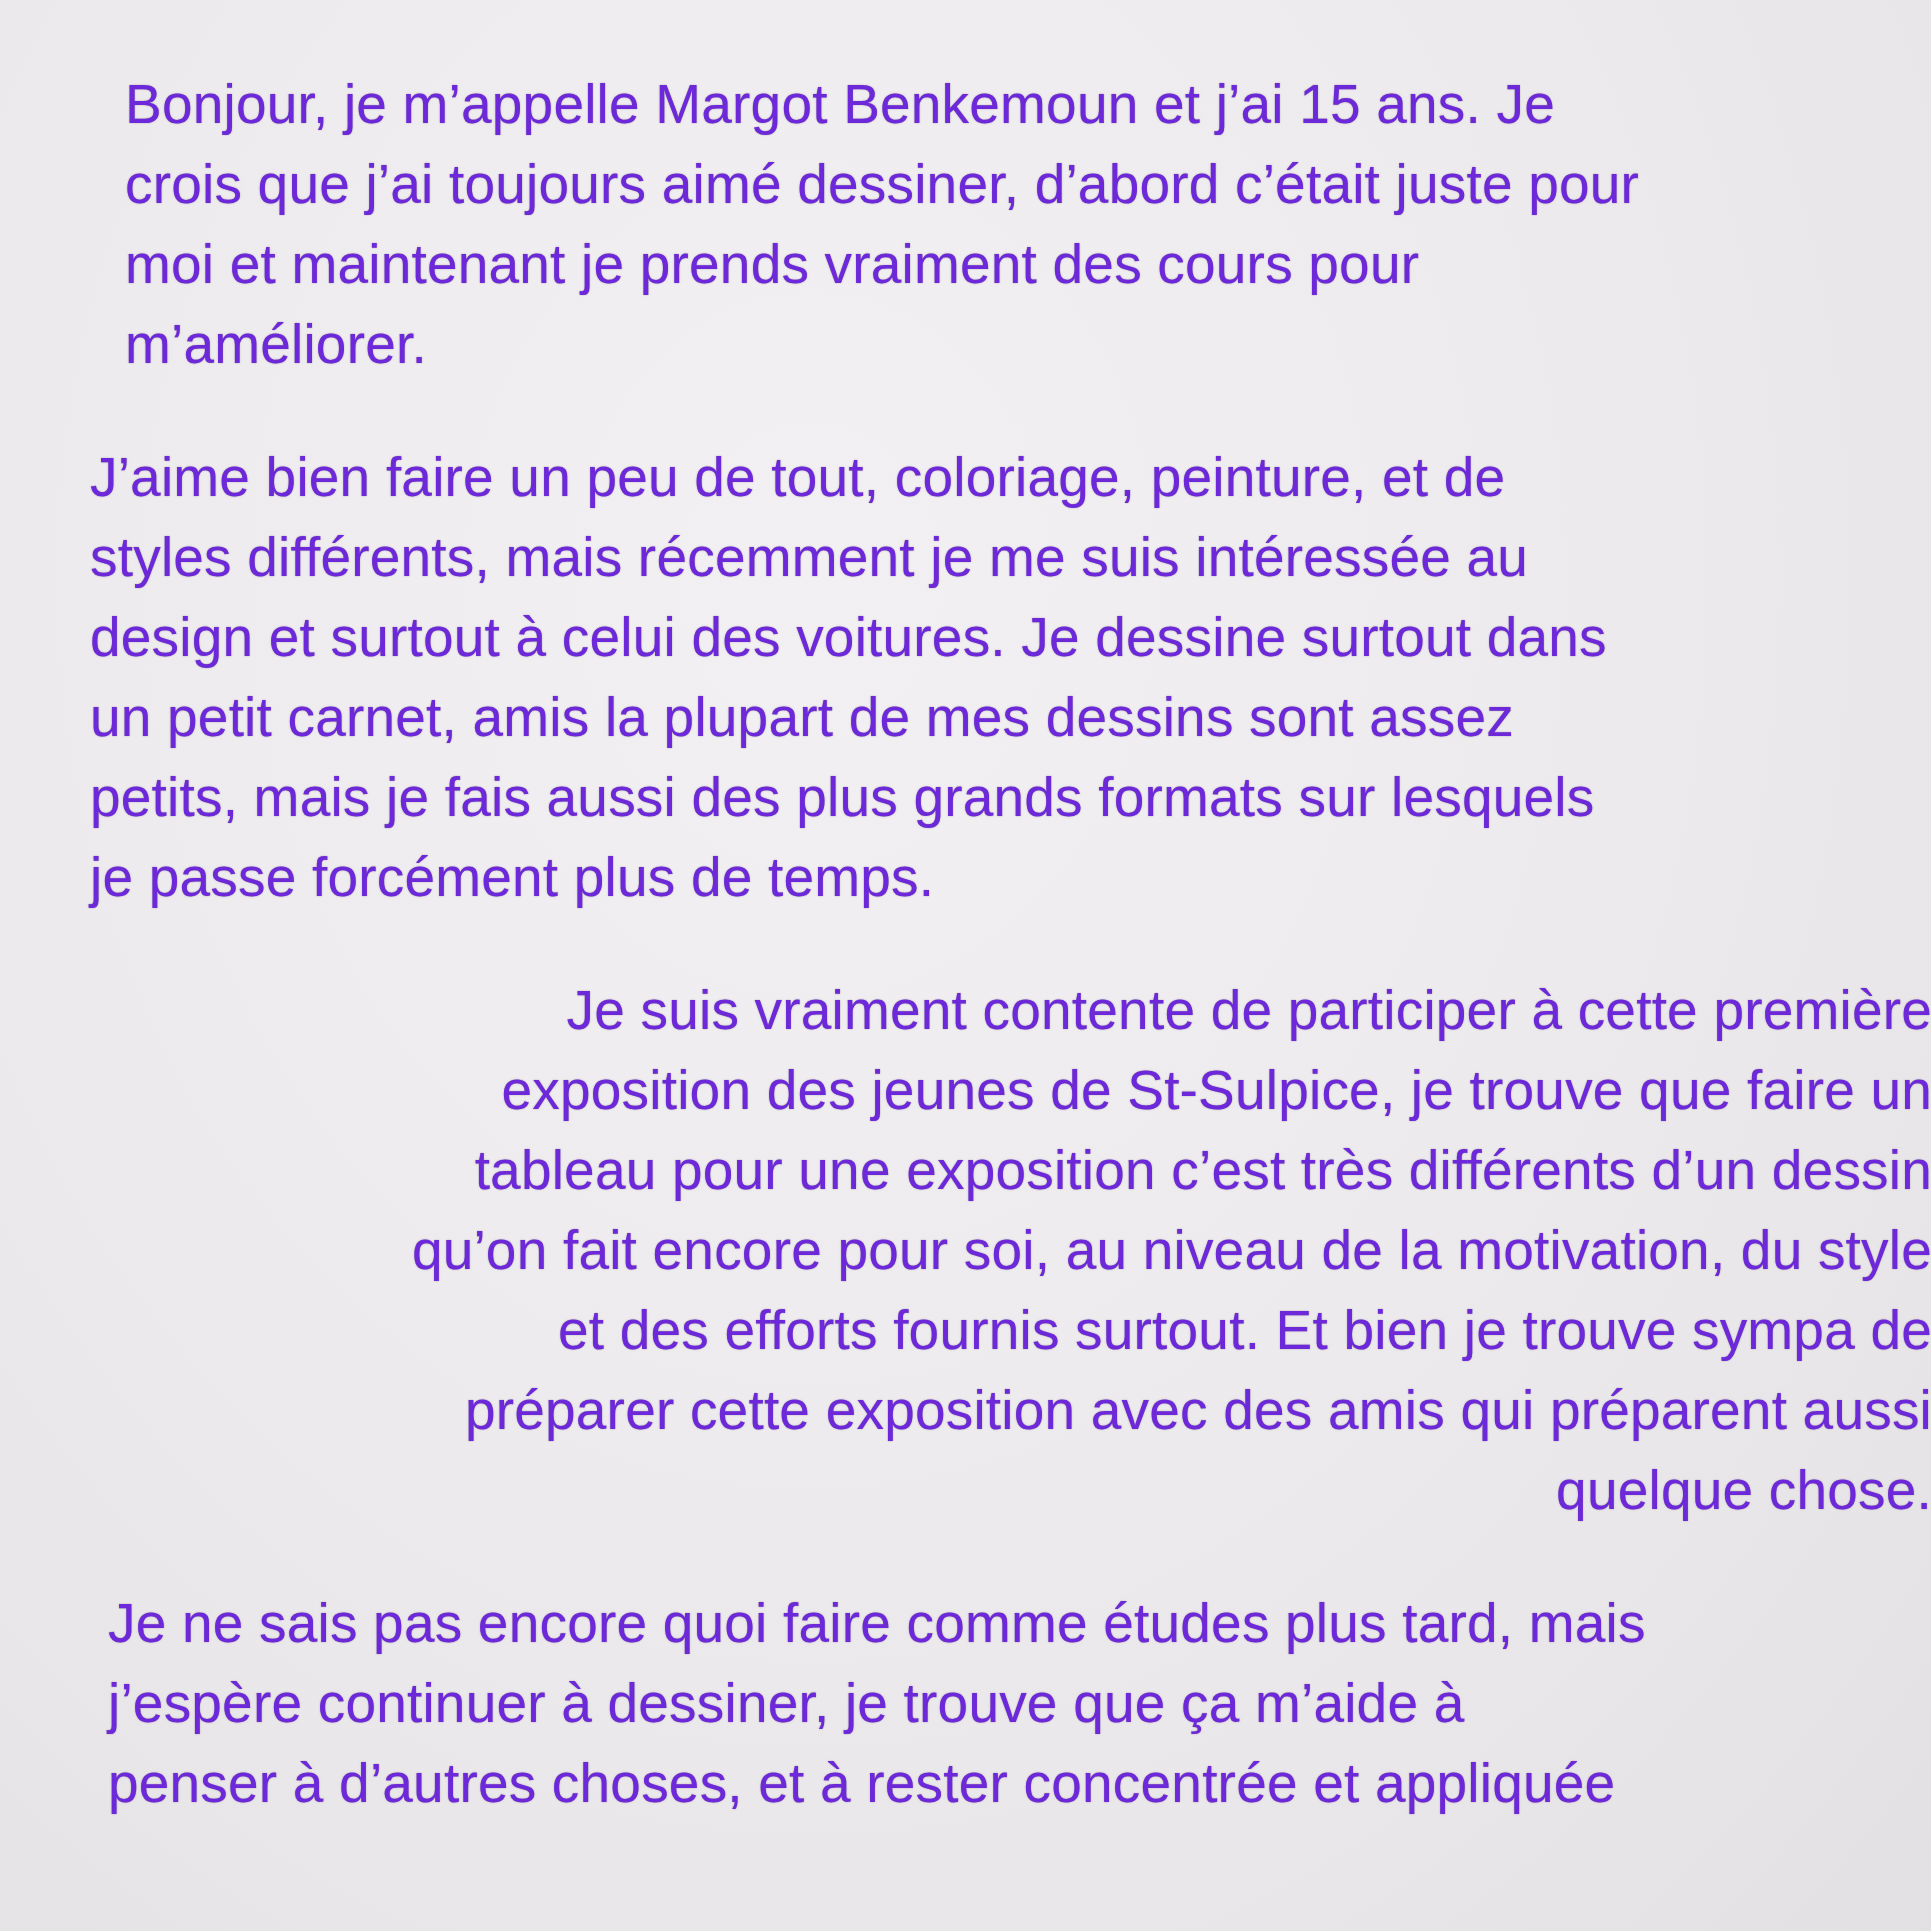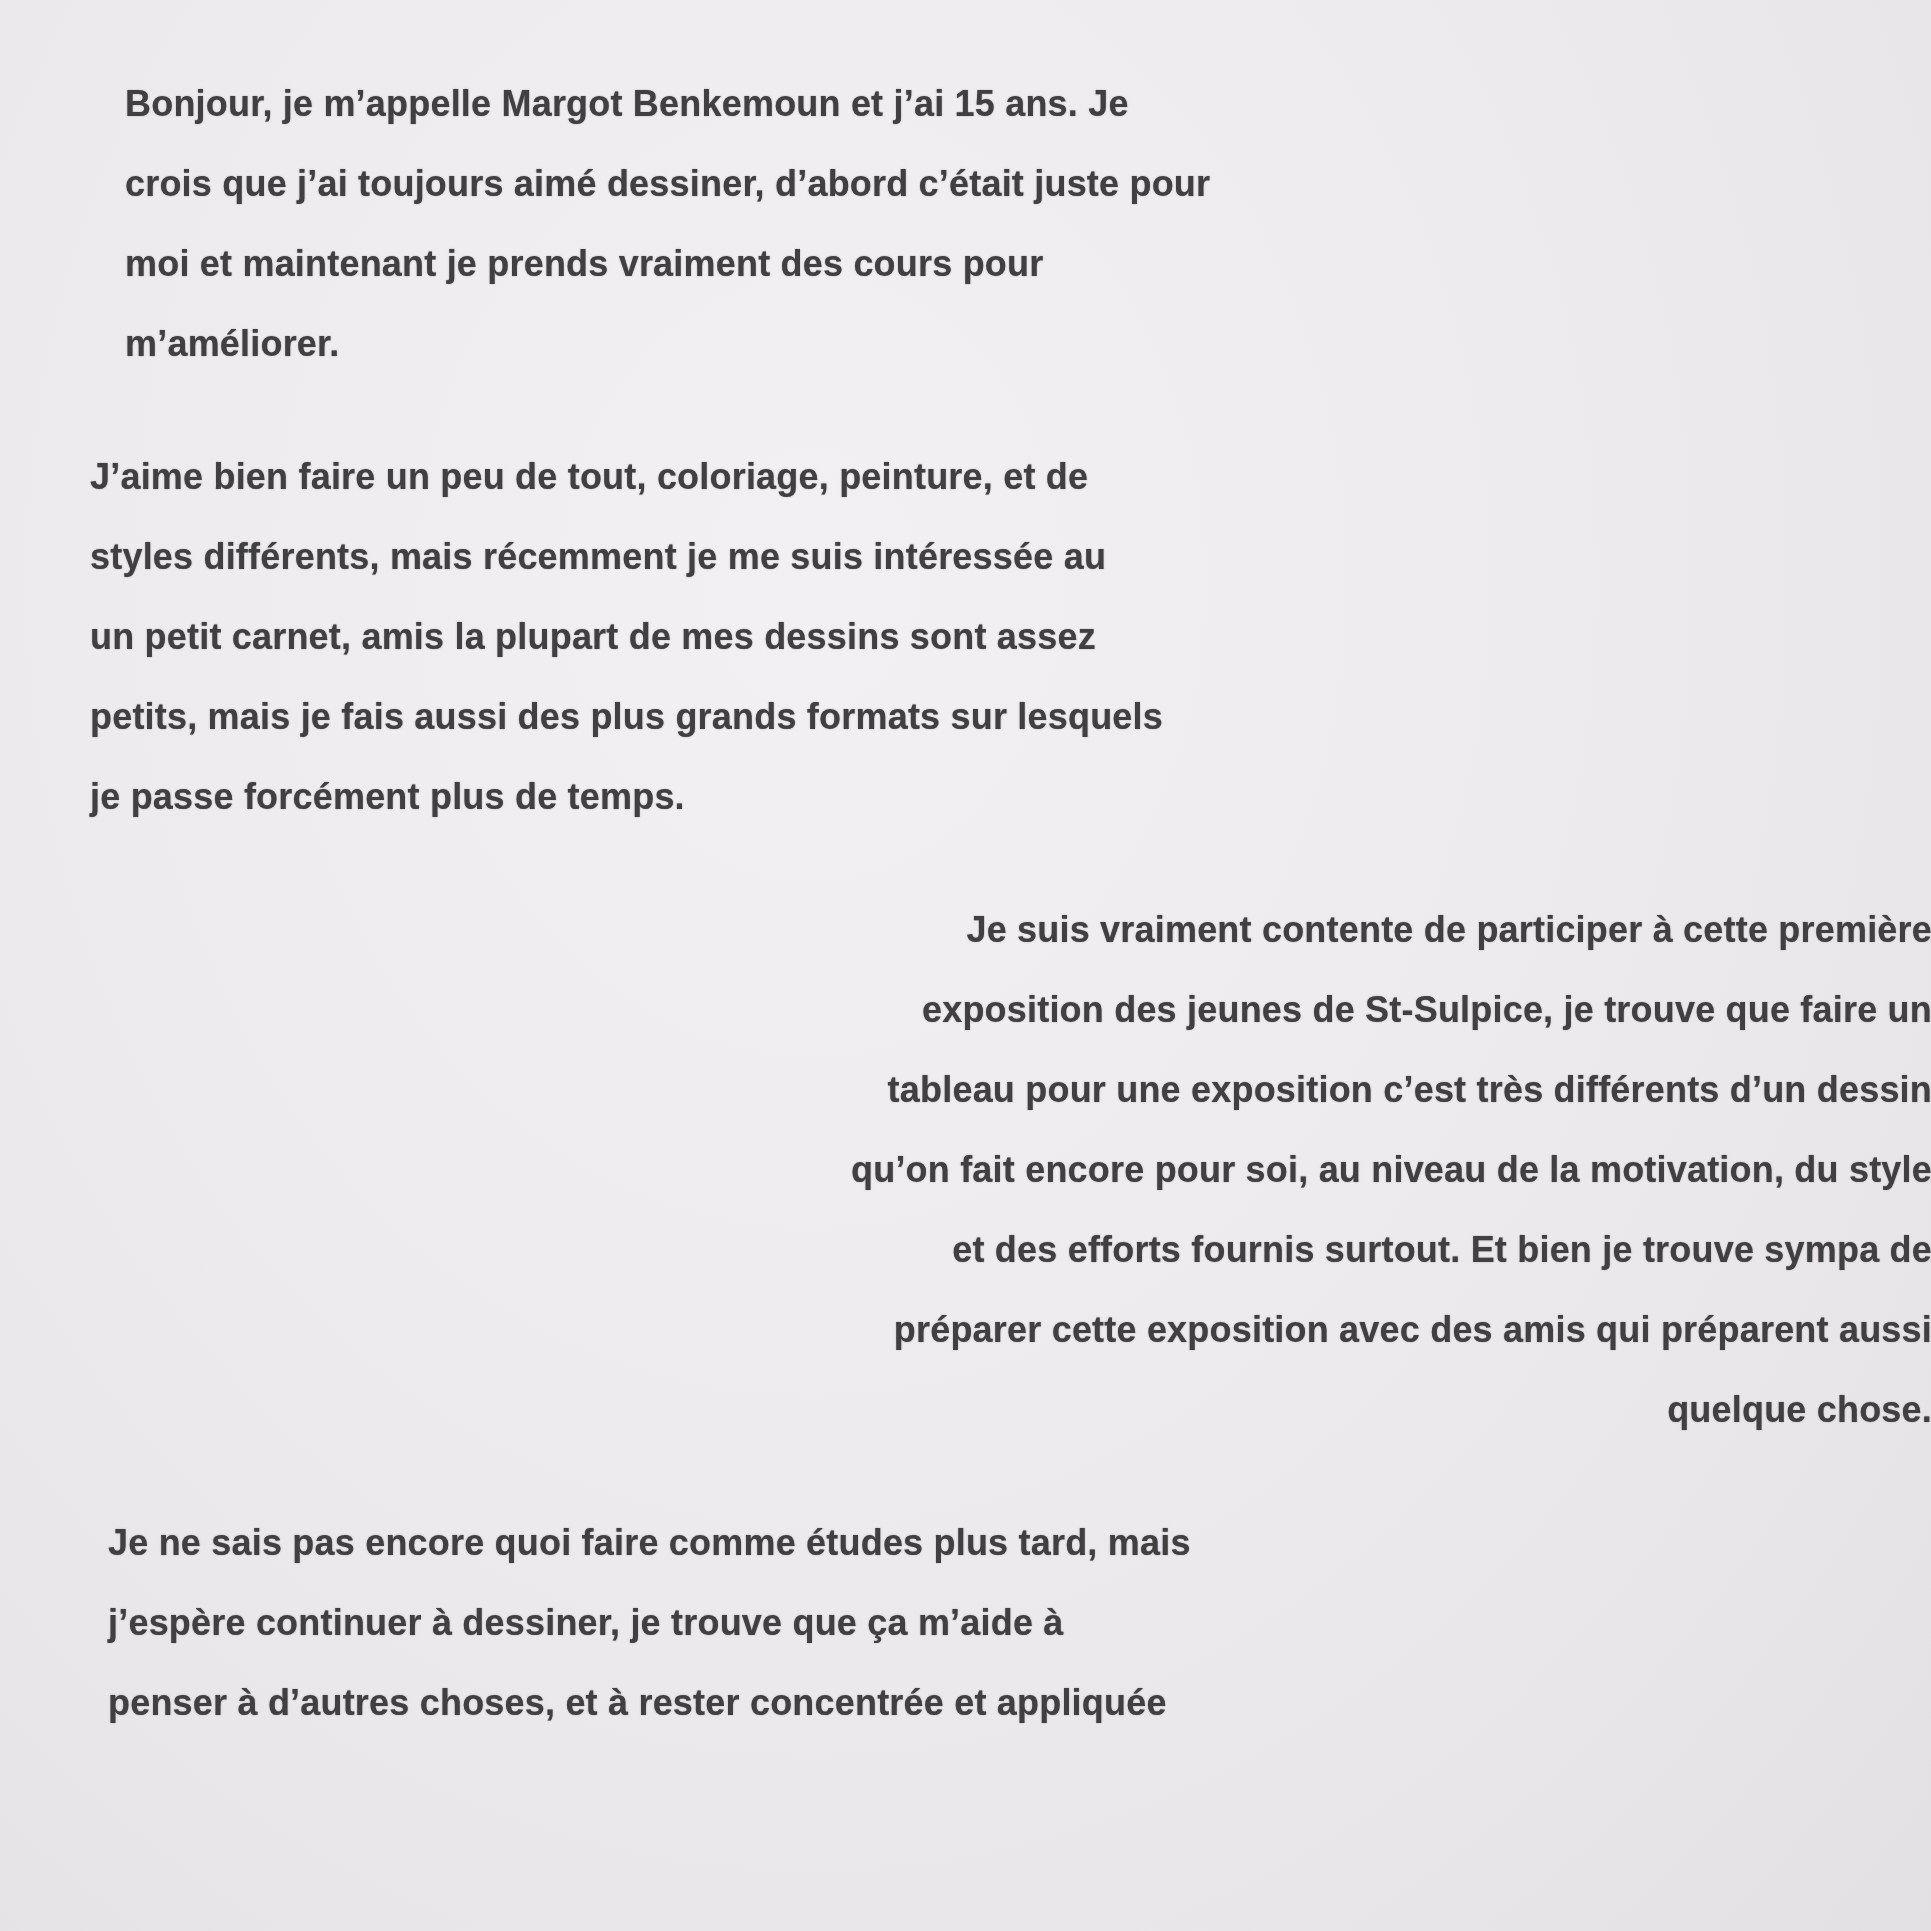--- a/index.html
+++ b/index.html
@@ -19,24 +19,24 @@
     position: absolute;
     top: 64px;
     left: 0;
     width: 1932px;
   }
   .paragraph {
     margin: 0 0 53px 0;
   }
   .line {
     white-space: nowrap;
-    font-size: 36px;
+    font-size: 55px;
     line-height: 80px;
-    font-weight: 700;
-    color: #404040;
+    font-weight: 400;
+    color: #6d28d9;
     
     text-shadow: 0 0 1.4px rgba(73, 60, 77, 0.55);
     letter-spacing: 0.2px;
   }
   
   .p1 { margin-left: 125px; }
   .p2 { margin-left: 90px; }
   .p3 { margin-left: 143px; text-align: right; }
   .p4 { margin-left: 108px; }
 </style>
@@ -48,20 +48,21 @@
   <div class="paragraph p1">
     <div class="line">Bonjour, je m’appelle Margot Benkemoun et j’ai 15 ans. Je</div>
     <div class="line">crois que j’ai toujours aimé dessiner, d’abord c’était juste pour</div>
     <div class="line">moi et maintenant je prends vraiment des cours pour</div>
     <div class="line">m’améliorer.</div>
   </div>
 
   <div class="paragraph p2">
     <div class="line">J’aime bien faire un peu de tout, coloriage, peinture, et de</div>
     <div class="line">styles différents, mais récemment je me suis intéressée au</div>
+    <div class="line">design et surtout à celui des voitures. Je dessine surtout dans</div>
     <div class="line">un petit carnet, amis la plupart de mes dessins sont assez</div>
     <div class="line">petits, mais je fais aussi des plus grands formats sur lesquels</div>
     <div class="line">je passe forcément plus de temps.</div>
   </div>
 
   <div class="paragraph p3">
     <div class="line">Je suis vraiment contente de participer à cette première</div>
     <div class="line">exposition des jeunes de St-Sulpice, je trouve que faire un</div>
     <div class="line">tableau pour une exposition c’est très différents d’un dessin</div>
     <div class="line">qu’on fait encore pour soi, au niveau de la motivation, du style</div>

